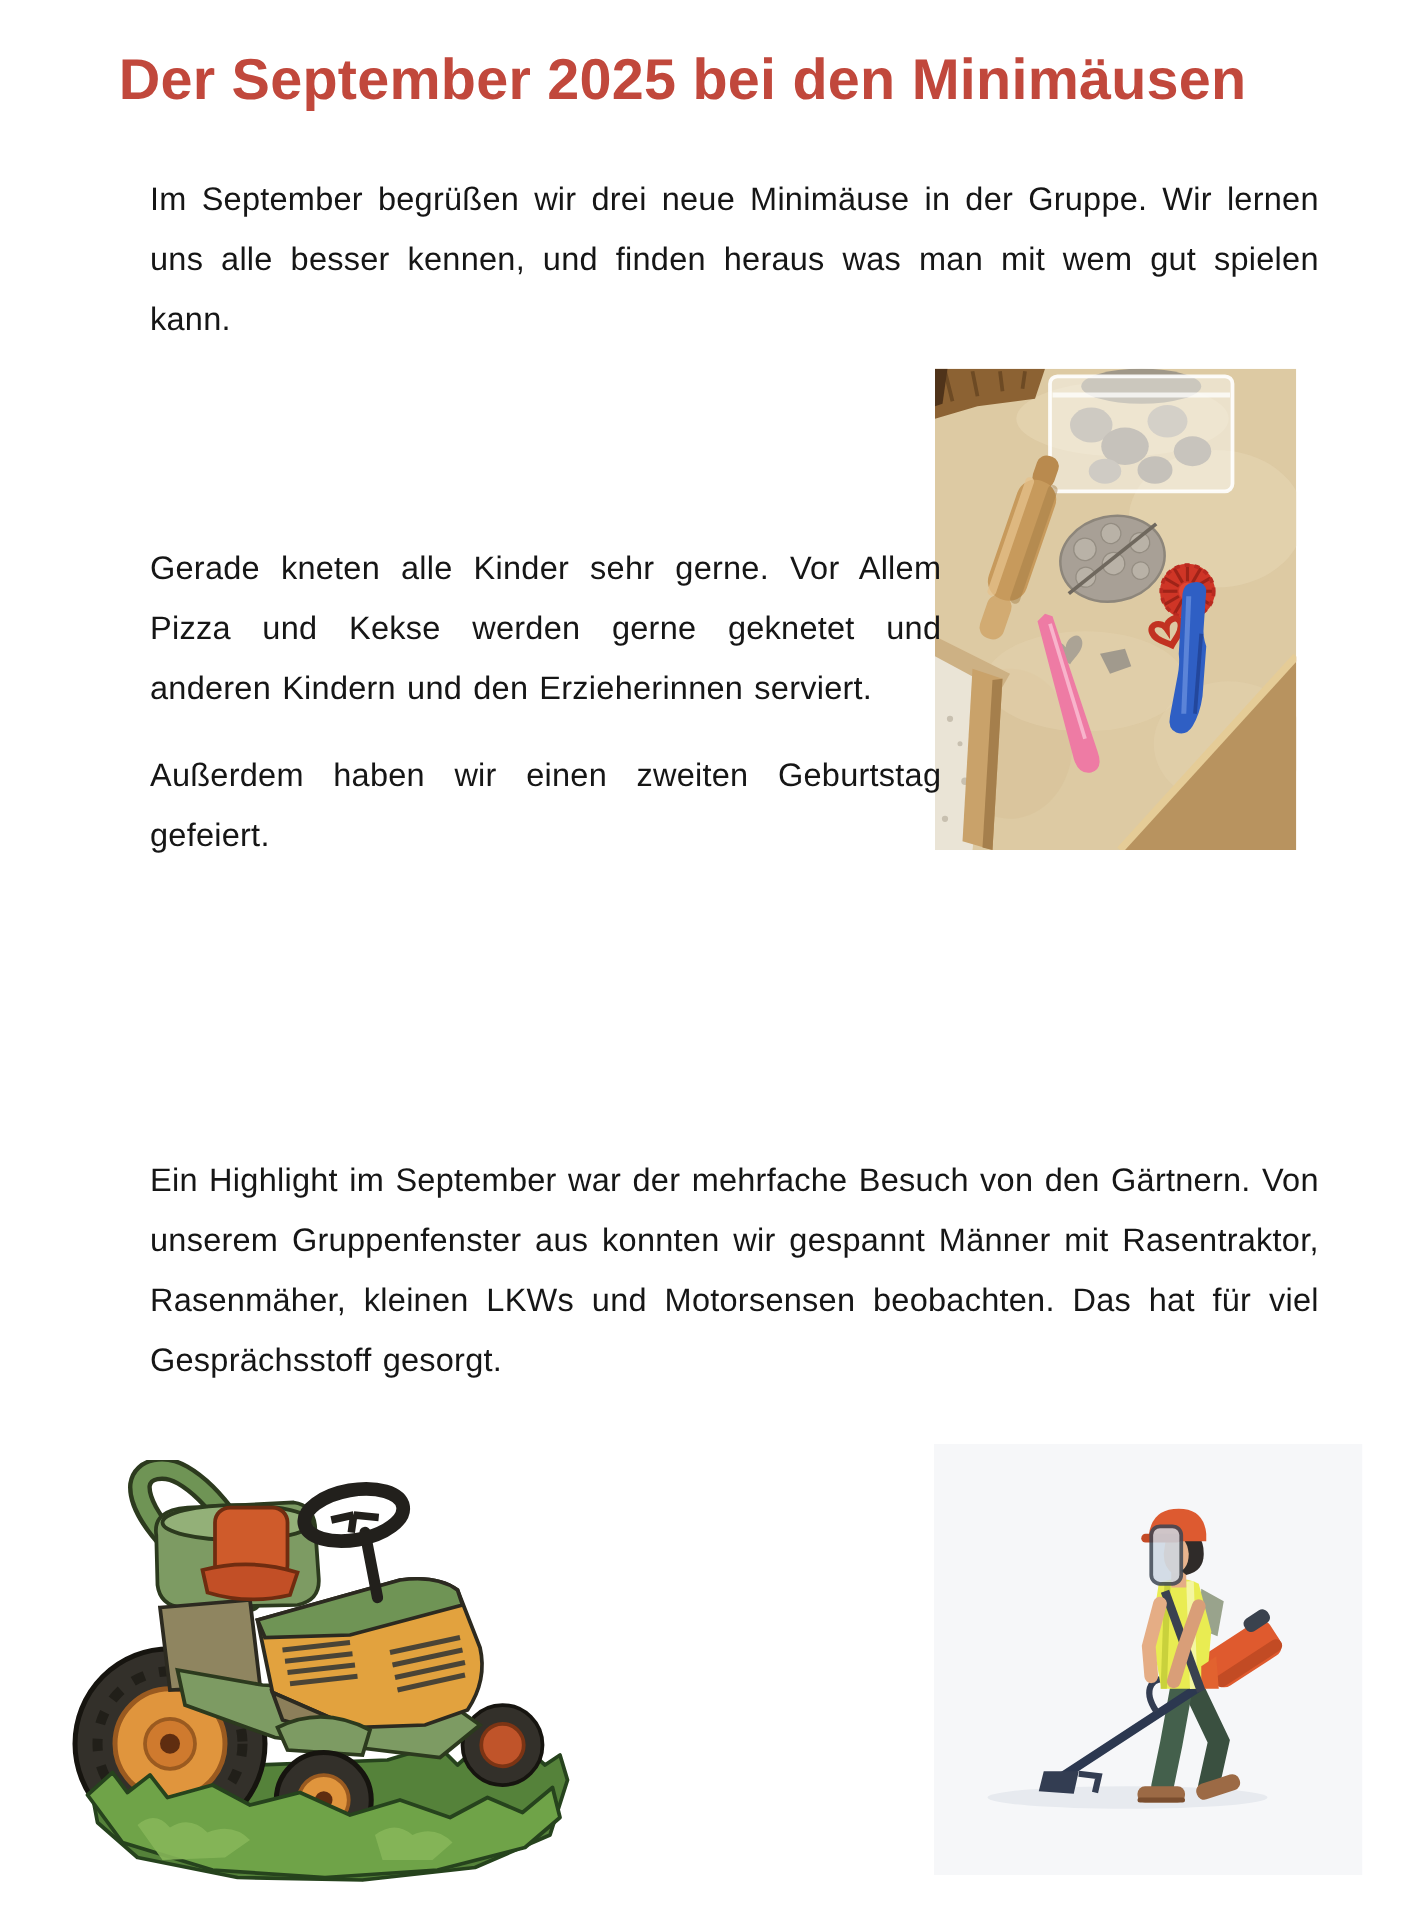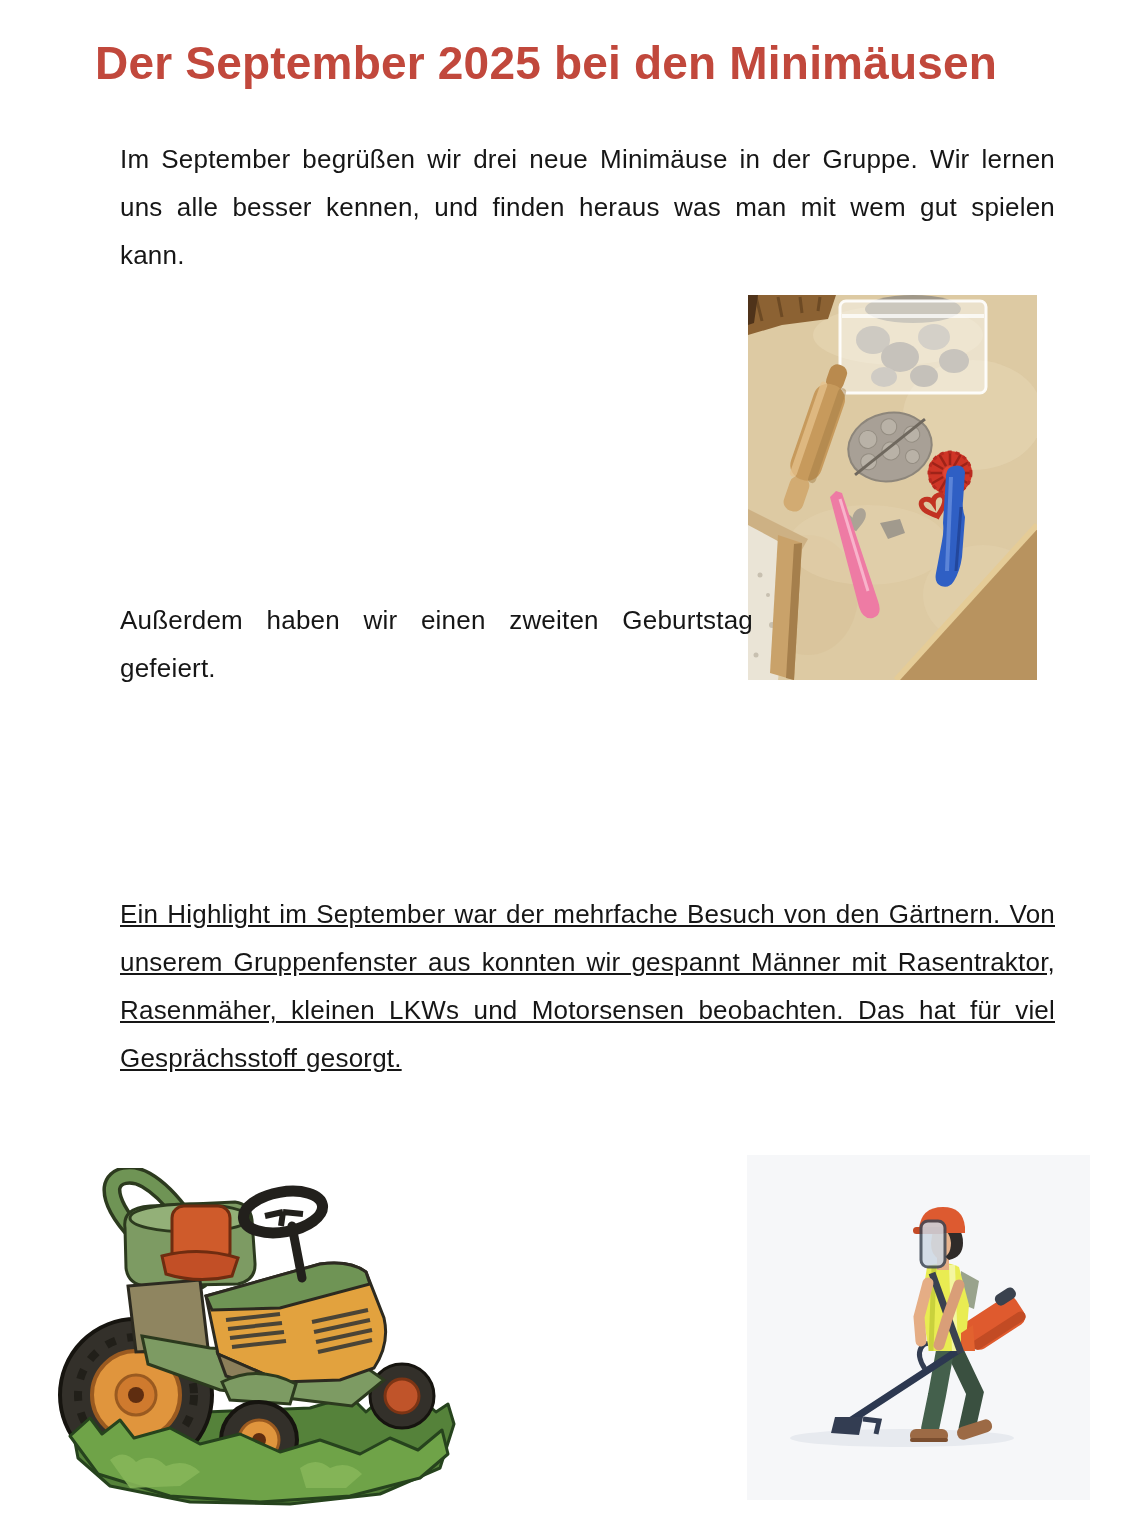--- a/index.html
+++ b/index.html
@@ -19,21 +19,21 @@
     position:absolute;left:95px;
     font-size:26px;line-height:48px;
     text-align:justify;letter-spacing:0.2px;word-spacing:1.5px;margin-left:25px;
   }
   .w-full{width:935px;}
   .w-narrow{width:633px;}
   .p-intro{top:109px;}
   .p-kneading{top:404px;}
   .p-birthday{top:570px;}
   .p-lanterns{top:745px;}
-  .p-gardeners{top:864px;text-decoration:underline;}
+  .p-gardeners{top:894px;}
   .photo{position:absolute;left:748px;top:295px;width:289px;height:385px;}
   .mower{position:absolute;left:50px;top:1168px;width:430px;height:340px;}
   .trimmer{position:absolute;left:747px;top:1155px;width:343px;height:345px;}
   svg{display:block;}
 </style>
 </head>
 <body>
 
 <div class="page">
 
@@ -131,20 +131,21 @@
       <path d="M92,204 L120,296" stroke="#f8b4cb" stroke-width="3" fill="none"></path>
     </g>
 
     <g>
       <path d="M206,171 Q215,169 217,177 L215,206 Q214,214 217,222 L214,262 Q212,276 206,286 Q201,294 193,291 Q186,288 188,278 L194,246 Q196,236 195,228 L198,180 Q199,172 206,171 Z" fill="#2f5fc4"></path>
       <path d="M203,182 L199,276" stroke="#5b84d8" stroke-width="4" fill="none"></path>
       <path d="M213,212 L208,276" stroke="#23479c" stroke-width="3" fill="none"></path>
     </g>
   </svg>
 
+  <p class="para w-narrow p-kneading">Gerade kneten alle Kinder sehr gerne. Vor Allem Pizza und Kekse werden gerne geknetet und anderen Kindern und den Erzieherinnen serviert.</p>
   <p class="para w-narrow p-birthday">Außerdem haben wir einen zweiten Geburtstag gefeiert.</p>
   <p class="para w-full p-gardeners">Ein Highlight im September war der mehrfache Besuch von den Gärtnern. Von unserem Gruppenfenster aus konnten wir gespannt Männer mit Rasentraktor, Rasenmäher, kleinen LKWs und Motorsensen beobachten. Das hat für viel Gesprächsstoff gesorgt.</p>
 
   <svg class="mower" viewBox="0 0 430 340" role="img" aria-label="Illustration: Rasentraktor im Gras">
     <path d="M22,258 L34,236 L46,252 L60,232 L74,248 L92,230 L104,246 L260,240 L300,228 L316,244 L336,226 L352,242 L368,228 L386,244 L398,236 L404,256 L390,300 L330,326 L240,336 L140,334 L60,318 L28,290 Z" fill="#55823a" stroke="#26431d" stroke-width="3" stroke-linejoin="round"></path>
     <g>
       <circle cx="86" cy="227" r="76" fill="#33302a" stroke="#16140f" stroke-width="4"></circle>
       <circle cx="86" cy="227" r="58" fill="none" stroke="#211f19" stroke-width="8" stroke-dasharray="10 12"></circle>
       <circle cx="86" cy="227" r="44" fill="#e0953d" stroke="#9a5a20" stroke-width="4"></circle>
       <circle cx="86" cy="227" r="20" fill="#cf7a2e" stroke="#9a5a20" stroke-width="3"></circle>

